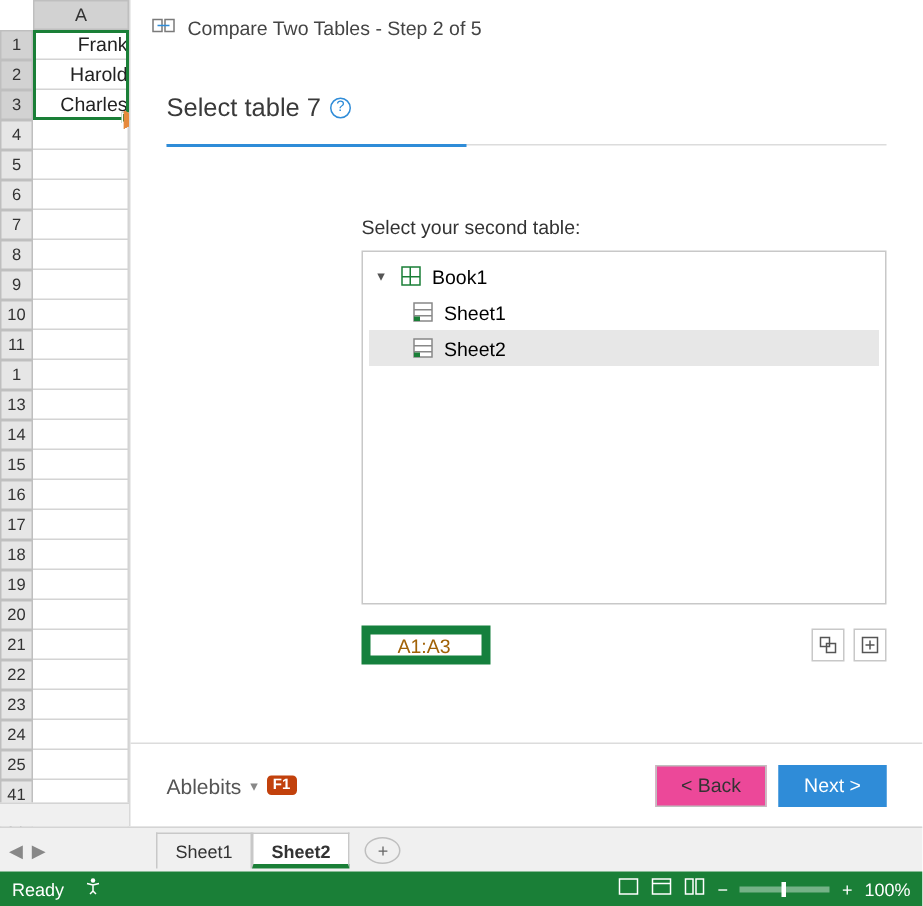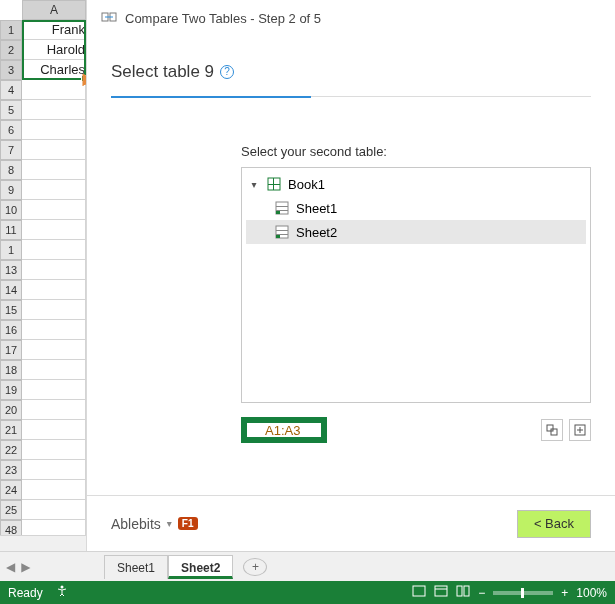--- a/index.html
+++ b/index.html
@@ -34,21 +34,21 @@
   .range-row { display: flex; align-items: center; margin-top: 14px; gap: 6px; }
   .range-input-wrap { position: relative; flex: 0 0 86px; }
   .range-input { width: 86px; height: 26px; border: 6px solid #15803d; background: #fff; padding: 0 18px; font-size: 13px; color: #a16207; }
   .spacer { flex: 1; }
   .range-btn { width: 22px; height: 22px; border: 1px solid #c8c8c8; background: #fff; color: #555; font-size: 12px; display: flex; align-items: center; justify-content: center; cursor: pointer; }
 
   .panel-footer { position: absolute; left: 0; bottom: 0; width: 100%; height: 56px; border-top: 1px solid #dcdcdc; display: flex; align-items: center; padding: 0 24px; gap: 8px; margin-top: 24px; }
   .ablebits { font-size: 14px; color: #555; display: flex; align-items: center; gap: 6px; }
   .f1-badge { background: #c2410c; color: #fff; font-size: 10px; font-weight: 600; border-radius: 3px; padding: 1px 4px; }
   .footer-spacer { flex: 1; }
-  .btn { height: 28px; padding: 0 16px; border: 1px solid #bfbfbf; background: #bef264; font-size: 13px; color: #333; cursor: pointer; }
+  .btn { height: 28px; padding: 0 16px; border: 1px solid #bfbfbf; background: #ec4899; font-size: 13px; color: #333; cursor: pointer; }
   .btn.primary { background: #2f8cd8; border-color: #2f8cd8; color: #fff; }
 
   .tab-bar { position: absolute; left: 0; top: 551px; width: 615px; height: 30px; background: #f0f0f0; border-top: 1px solid #d4d4d4; display: flex; align-items: center; padding-left: 34px; font-size: 12px; }
   .nav-arrows { position: absolute; left: 6px; display: flex; gap: 6px; color: #888; }
   .sheet-tab { height: 24px; padding: 0 12px; line-height: 24px; border: 1px solid #c8c8c8; border-bottom: none; margin-right: 0; color: #333; cursor: pointer; margin-left: 70px; }
   .sheet-tab:first-of-type { margin-left: 38px; }
   .sheet-tab.active { background: #fff; font-weight: 600; border-bottom: 3px solid #1a7f37; }
   .add-tab { width: 24px; text-align: center; color: #666; border-radius: 50%; border: 1px solid #bfbfbf; height: 18px; line-height: 16px; margin-left: 10px; font-size: 12px; cursor: pointer; }
 
   .status-bar { position: absolute; left: 0; top: 581px; width: 615px; height: 23px; background: #1a7f37; color: #fff; font-size: 12px; display: flex; align-items: center; padding: 0 8px; gap: 12px; }
@@ -111,21 +111,21 @@
       <div class="row-label" style="top: 420px;">21</div>
       <div class="cell" style="top: 420px;"></div>
       <div class="row-label" style="top: 440px;">22</div>
       <div class="cell" style="top: 440px;"></div>
       <div class="row-label" style="top: 460px;">23</div>
       <div class="cell" style="top: 460px;"></div>
       <div class="row-label" style="top: 480px;">24</div>
       <div class="cell" style="top: 480px;"></div>
       <div class="row-label" style="top: 500px;">25</div>
       <div class="cell" style="top: 500px;"></div>
-      <div class="row-label" style="top: 520px;">48</div>
+      <div class="row-label" style="top: 520px;">41</div>
       <div class="cell" style="top: 520px;"></div>
       <div class="row-label" style="top: 540px;">27</div>
       <div class="cell" style="top: 540px;"></div>
     </div>
   <div class="hsbar"></div>
 </div>
 
 <svg class="arrow-svg" width="220" height="380">
   <defs>
       <marker id="ah" markerWidth="10" markerHeight="10" refX="2" refY="3" orient="auto">
@@ -141,21 +141,21 @@
       <svg width="16" height="16" viewBox="0 0 16 16">
           <rect x="1" y="4" width="6" height="8" fill="none" stroke="#7a7a7a"></rect>
           <rect x="9" y="4" width="6" height="8" fill="none" stroke="#7a7a7a"></rect>
           <path d="M4 8h8" stroke="#2f8cd8"></path>
         </svg>
     </span>
     <span class="panel-title">Compare Two Tables - Step 2 of 5</span>
   </div>
   <div class="panel-body">
     <div class="step-title">
-      <span>Select table 9</span>
+      <span>Select table 7</span>
       <span class="help-icon">?</span>
     </div>
     <div style="position:relative">
       <div class="rule"></div>
       <div class="rule highlight"></div>
     </div>
     <div style="padding-left:130px">
       <div class="subhead">Select your second table:</div>
       <div class="tree">
         <div class="tree-row">
@@ -213,20 +213,21 @@
     </div>
   </div>
   <div class="panel-footer">
     <div class="ablebits">
       <span>Ablebits</span>
       <span style="font-size:10px;color:#888">▾</span>
       <span class="f1-badge">F1</span>
     </div>
     <div class="footer-spacer"></div>
     <button class="btn">&lt; Back</button>
+    <button class="btn primary">Next &gt;</button>
   </div>
 </div>
 
 <div class="tab-bar">
   <div class="nav-arrows">
     <span>◀</span>
     <span>▶</span>
   </div>
   <div class="sheet-tab">Sheet1</div>
   <div class="sheet-tab active" style="margin-left:0">Sheet2</div>

